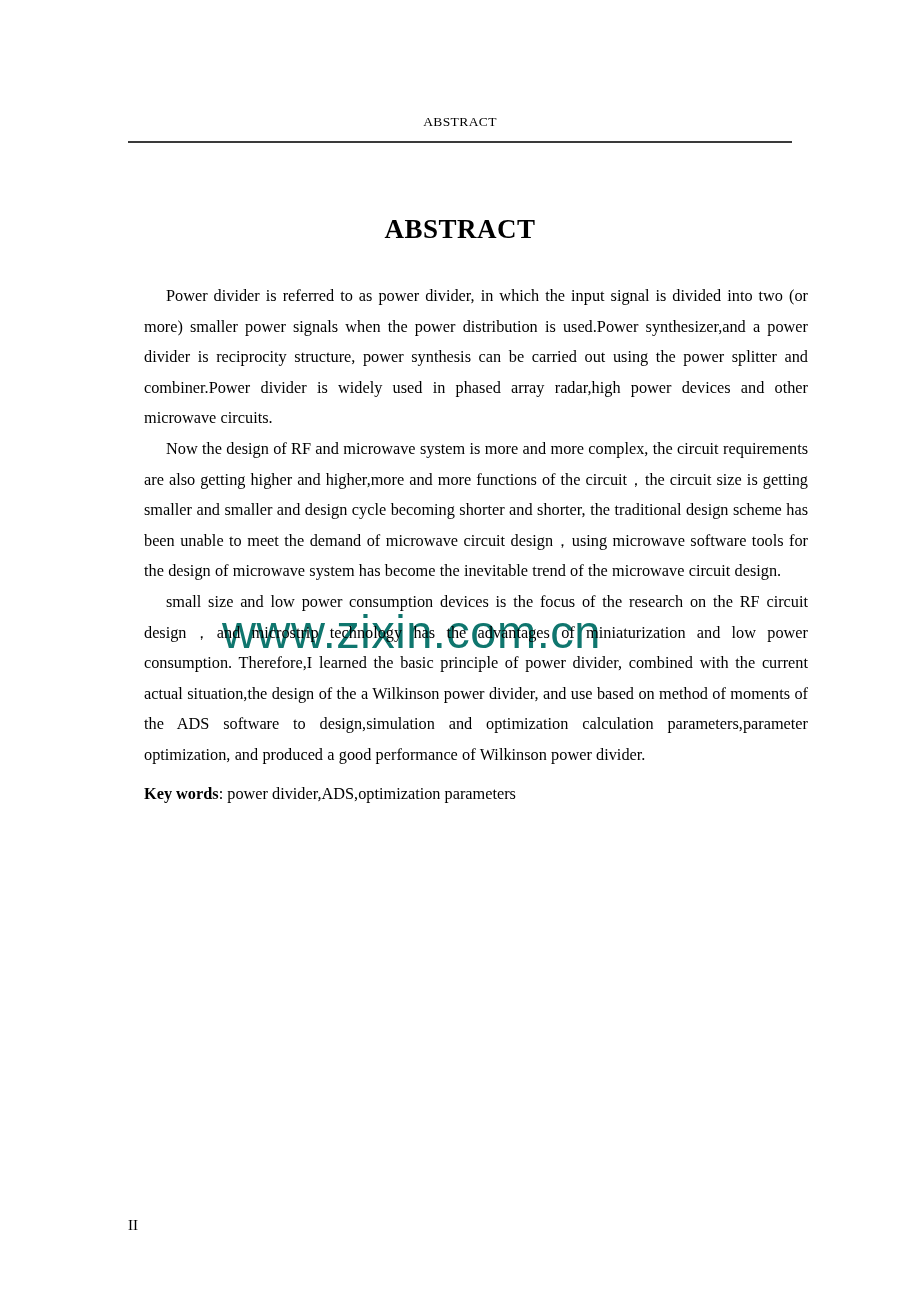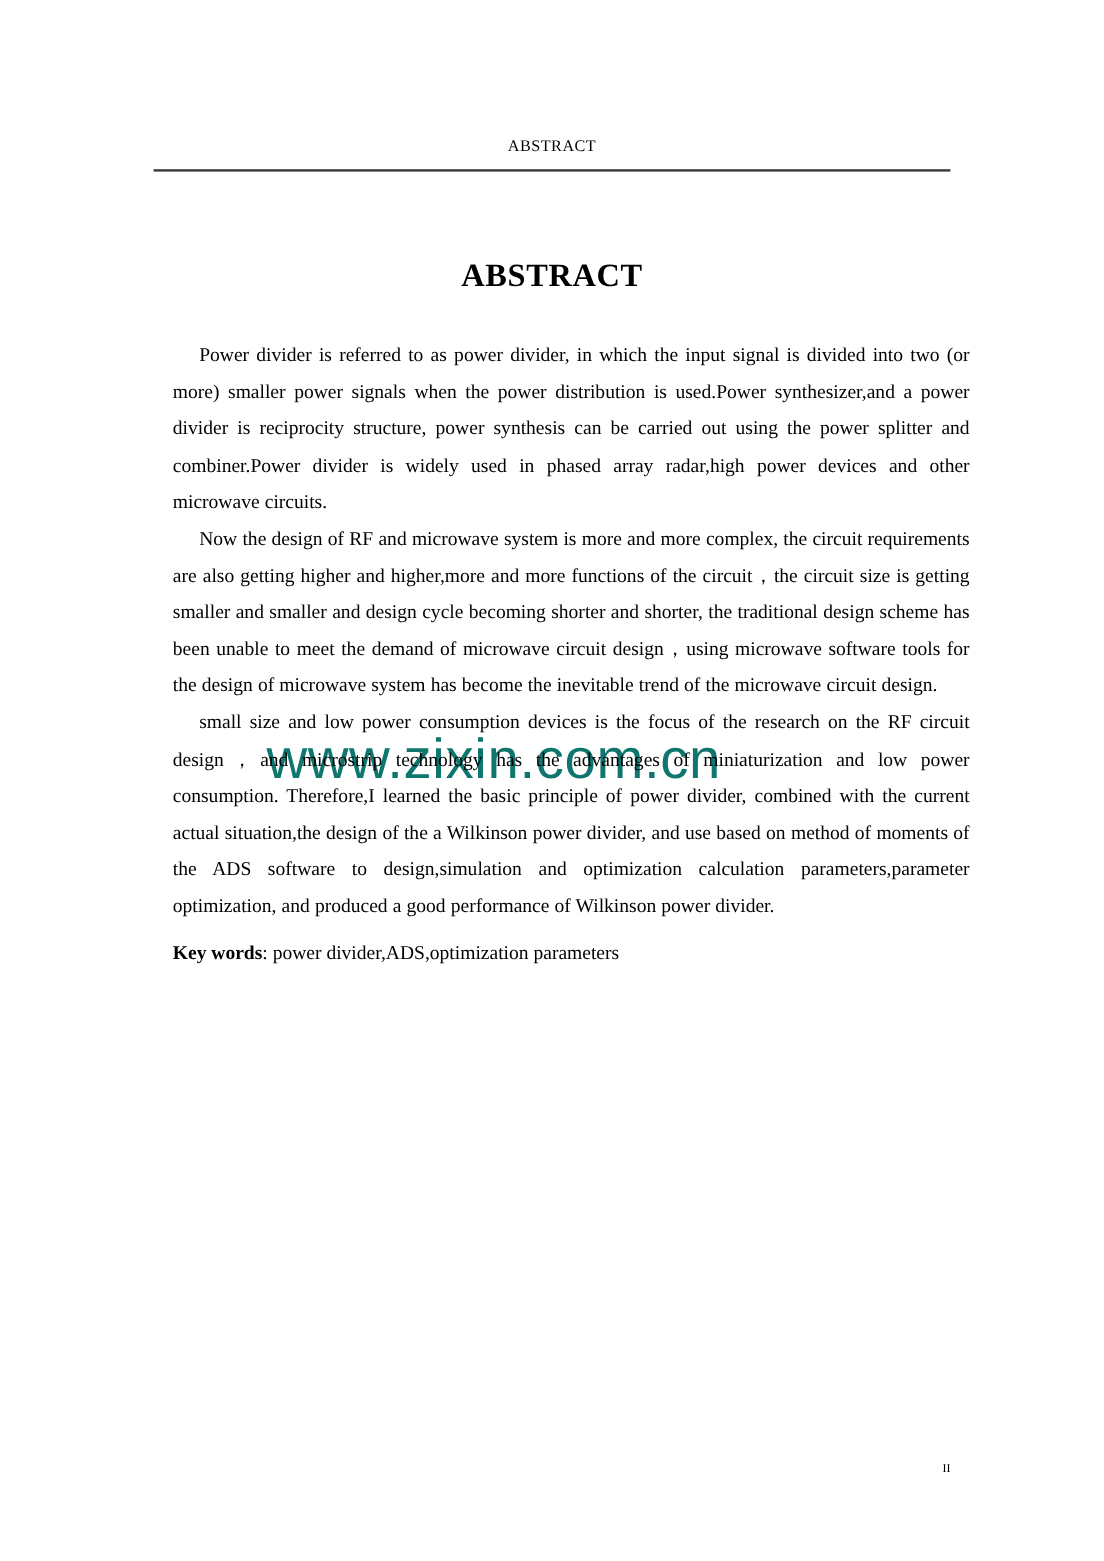--- a/index.html
+++ b/index.html
@@ -105,22 +105,22 @@
     pointer-events: none;
     user-select: none;
   }
 
   
   .footer {
     position: absolute;
     left: 128px;
     top: 1216px;
     width: 664px;
-    text-align: right;
-    font-size: 10px;
+    text-align: left;
+    font-size: 15px;
     line-height: 18px;
   }
 </style>
 </head>
 <body>
 
 <div class="page">
 
   <div class="header">
     <span class="header-text">ABSTRACT</span>

